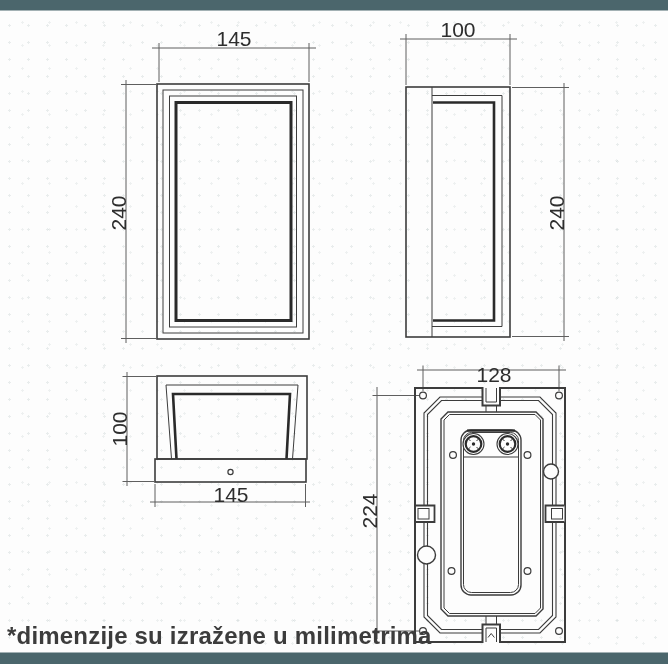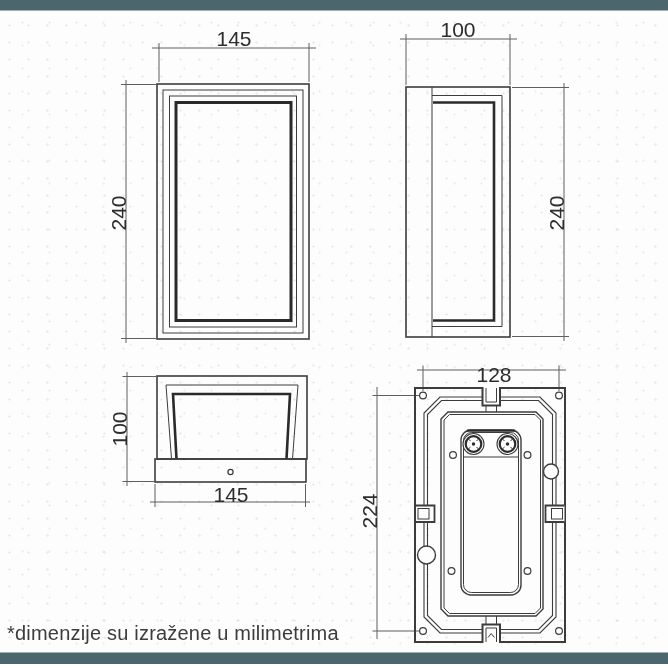--- a/index.html
+++ b/index.html
@@ -22,23 +22,24 @@
     line-height:24px;
     text-align:center;
     font-size:21px;
     color:#2d2d2d;
     white-space:nowrap;
   }
   .dim.vert{ transform:rotate(-90deg); transform-origin:center; }
   .footnote{
     position:absolute;
     left:7px; top:622px;
-    font-size:20px;
+    font-size:24px;
     color:#3c3c3c;
     letter-spacing:0.2px;
+    font-weight:bold;
   }
 </style>
 </head>
 <body>
 
 <div class="page">
 
   <svg width="668" height="668" viewBox="0 0 668 668">
 
     <rect x="0" y="0" width="668" height="10.5" fill="#4b666c"></rect>

